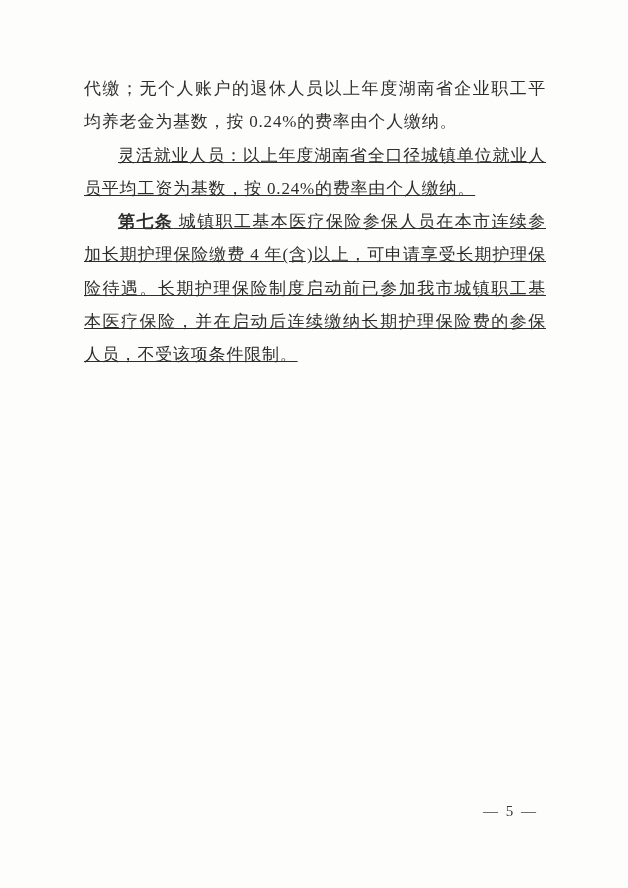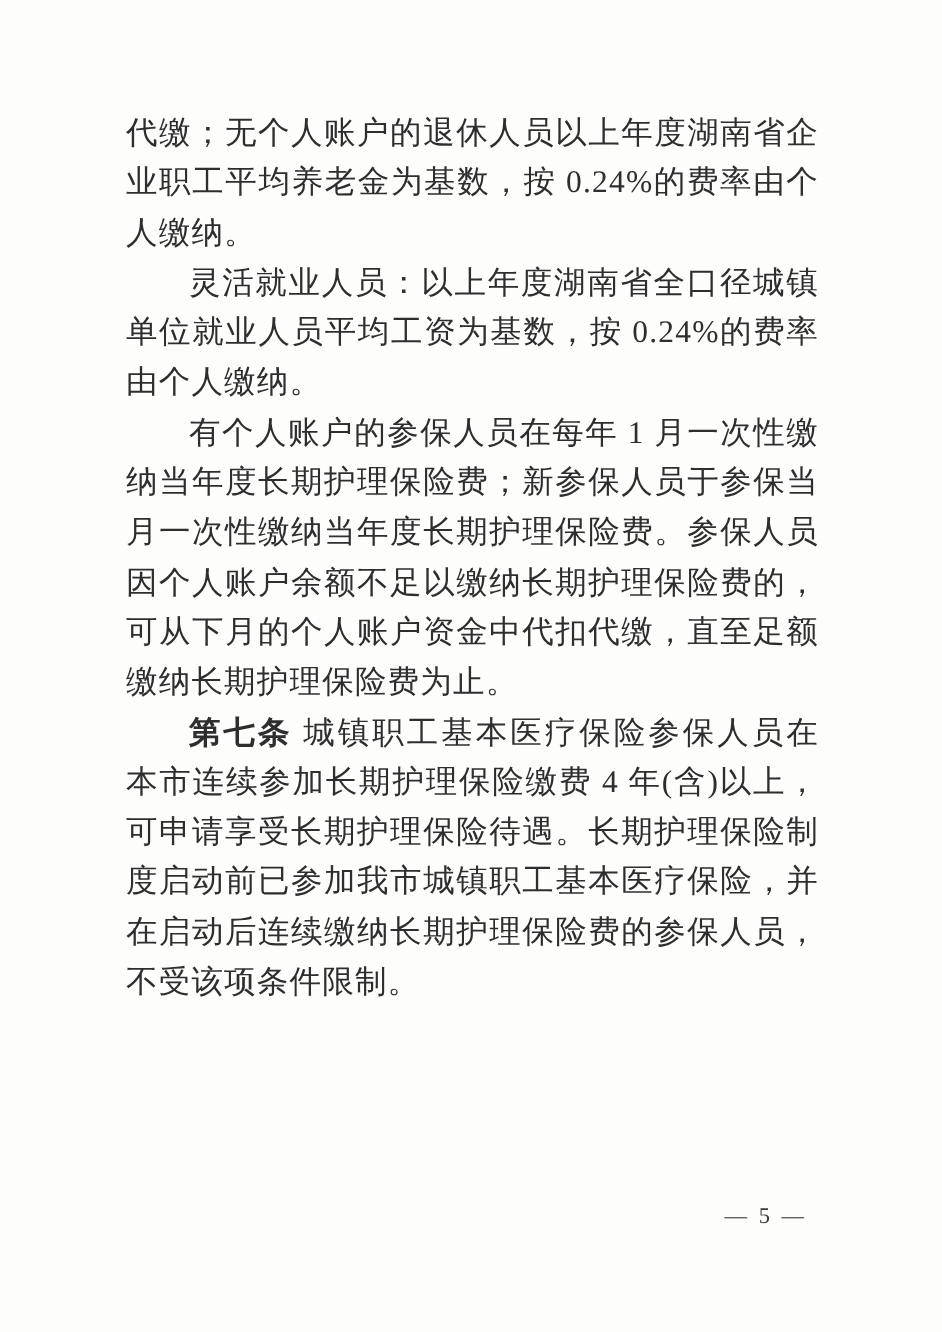--- a/index.html
+++ b/index.html
@@ -16,30 +16,31 @@
     font-family: "Liberation Serif", "DejaVu Serif", serif;
   }
   .content {
     position: absolute;
     left: 84px;
     top: 72px;
     width: 462px;
   }
   .para {
     margin: 0;
-    font-size: 21px;
+    font-size: 17px;
     line-height: 33.3px;
     letter-spacing: 0.8px;
     color: #2e2e2e;
     text-align: justify;
     text-justify: inter-character;
     font-family: "Liberation Serif", "DejaVu Serif", serif;
   }
   .para.indent {
     text-indent: 2em;
+    text-decoration: underline;
   }
   .bold {
     font-weight: bold;
   }
   .page-number {
     position: absolute;
     top: 803px;
     right: 90px;
     font-size: 15px;
     letter-spacing: 2px;
@@ -47,17 +48,16 @@
     font-family: "Liberation Serif", "DejaVu Serif", serif;
   }
 </style>
 </head>
 <body>
 
 <div class="page">
   <div class="content">
       <p class="para"><span>代缴；无个人账户的退休人员以上年度湖南省企业职工平均养老金为基数，按 0.24%的费率由个人缴纳。</span></p>
       <p class="para indent"><span>灵活就业人员：以上年度湖南省全口径城镇单位就业人员平均工资为基数，按 0.24%的费率由个人缴纳。</span></p>
-      <p class="para indent"><span>有个人账户的参保人员在每年 1 月一次性缴纳当年度长期护理保险费；新参保人员于参保当月一次性缴纳当年度长期护理保险费。参保人员因个人账户余额不足以缴纳长期护理保险费的，可从下月的个人账户资金中代扣代缴，直至足额缴纳长期护理保险费为止。</span></p>
       <p class="para indent"><span class="bold">第七条</span><span> 城镇职工基本医疗保险参保人员在本市连续参加长期护理保险缴费 4 年(含)以上，可申请享受长期护理保险待遇。长期护理保险制度启动前已参加我市城镇职工基本医疗保险，并在启动后连续缴纳长期护理保险费的参保人员，不受该项条件限制。</span></p>
     </div>
   <div class="page-number">— 5 —</div>
 </div>
 
 </body></html>

